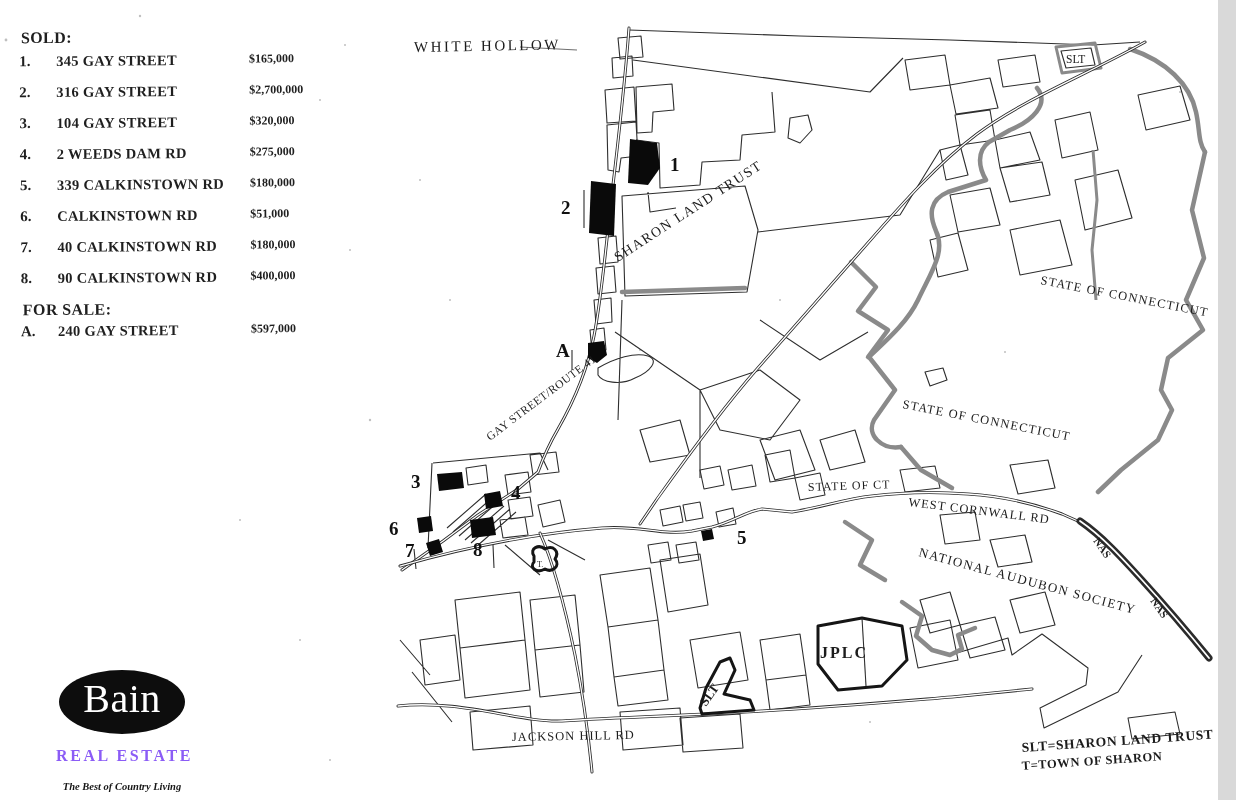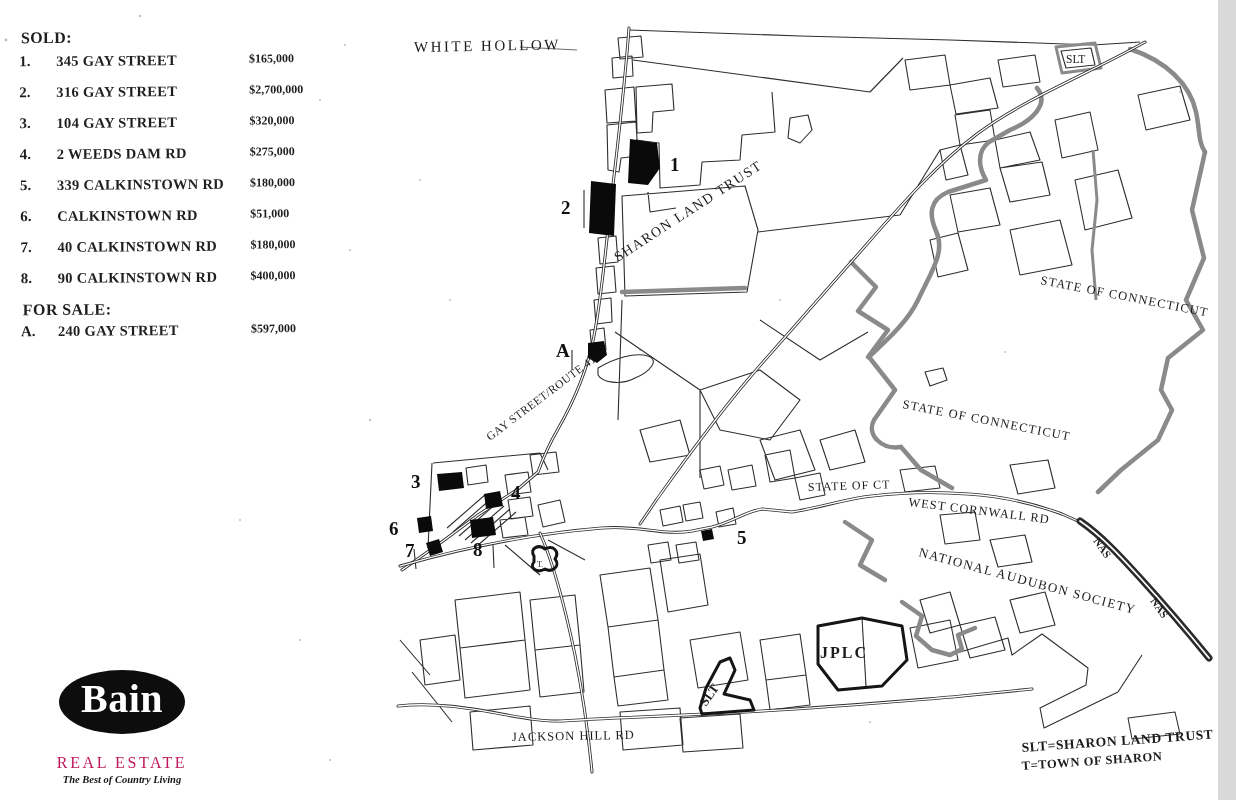--- a/index.html
+++ b/index.html
@@ -15,24 +15,24 @@
   .lg-head{font-weight:bold;font-size:16px;letter-spacing:.4px;margin:0 0 6px 2px;}
   .lg-head.for-sale{margin-top:6px;margin-bottom:4px;}
   .lg-row{display:grid;grid-template-columns:37px 193px auto;align-items:baseline;margin-bottom:14px;}
   .lg-num{font-weight:bold;font-size:15px;}
   .lg-addr{font-weight:bold;font-size:14.5px;letter-spacing:.3px;white-space:nowrap;}
   .lg-price{font-weight:bold;font-size:12px;white-space:nowrap;transform:translateY(-2px);}
   
   .logo{position:absolute;left:56px;top:670px;width:132px;text-align:center;}
   .oval{width:126px;height:64px;background:#0d0d0d;border-radius:50%;
         display:flex;align-items:center;justify-content:center;margin:0 auto;}
-  .oval span{color:#fff;font-weight:bold;font-size:40px;letter-spacing:.5px;
+  .oval span{color:#fff;font-weight:normal;font-size:40px;letter-spacing:.5px;
         line-height:1;padding-bottom:6px;}
-  .re{font-weight:normal;font-size:16px;letter-spacing:2.6px;margin-top:20px;white-space:nowrap;color:#be185d;}
-  .tag{font-weight:bold;font-style:italic;font-size:10.5px;margin-top:2px;white-space:nowrap;color:#161616;}
+  .re{font-weight:bold;font-size:16px;letter-spacing:2.6px;margin-top:13px;white-space:nowrap;color:#8b5cf6;}
+  .tag{font-weight:bold;font-style:italic;font-size:10.5px;margin-top:16px;white-space:nowrap;color:#161616;}
   
   svg.map{position:absolute;left:0;top:0;}
   .thin{fill:none;stroke:#2e2e2e;stroke-width:1.1;stroke-linejoin:round;}
   .dark3{fill:none;stroke:#151515;stroke-width:3;stroke-linejoin:round;}
   .road-under{fill:none;stroke:#2b2b2b;stroke-width:3;stroke-linejoin:round;stroke-linecap:round;}
   .road-over{fill:none;stroke:#ffffff;stroke-width:1.3;stroke-linejoin:round;stroke-linecap:round;}
   .nas-under{fill:none;stroke:#2b2b2b;stroke-width:7;stroke-linecap:round;}
   .nas-over{fill:none;stroke:#ffffff;stroke-width:1.8;stroke-linecap:round;}
   .gray-b{fill:none;stroke:#8a8a8a;stroke-width:4.5;stroke-linejoin:round;stroke-linecap:round;}
   .gray-b3{fill:none;stroke:#8a8a8a;stroke-width:3;stroke-linejoin:round;}

